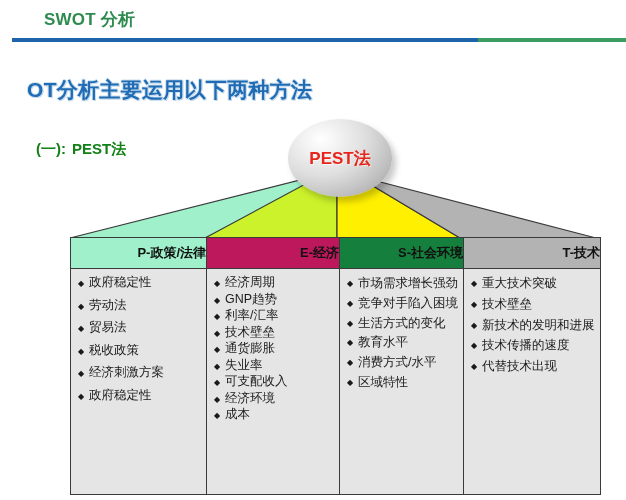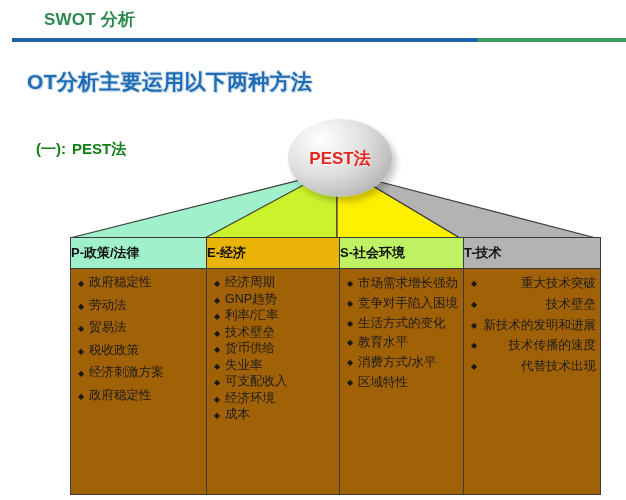--- a/index.html
+++ b/index.html
@@ -48,21 +48,21 @@
   #header-rule-green {
     flex: 1;
     height: 100%;
     background: #3a9e63;
   }
 
   
   #page-title {
     position: absolute;
     left: 27px;
-    top: 68px;
+    top: 76px;
     font-size: 21px;
     font-weight: bold;
     color: #1f6cb4;
     letter-spacing: 0.3px;
     white-space: nowrap;
     text-shadow:
        1px 0 0 #cfe0ef,
       -1px 0 0 #cfe0ef,
        0 1px 0 #cfe0ef,
        0 -1px 0 #cfe0ef,
@@ -130,32 +130,32 @@
   #pest-table td, #pest-table th {
     border: 1px solid #3a3a3a;
     padding: 0;
     vertical-align: top;
   }
   #pest-table thead th {
     height: 30px;
     font-size: 13px;
     font-weight: bold;
     color: #111111;
-    text-align: left;
+    text-align: right;
     vertical-align: middle;
     white-space: nowrap;
   }
   .hdr-p { background: #9ff0cb; }
   .hdr-e { background: #ccf22b; }
   .hdr-s { background: #fff000; }
   .hdr-t { background: #b3b3b3; }
 
   #pest-table tbody td {
     height: 214px;
-    background: #a16207;
+    background: #e5e5e5;
     padding: 7px 4px 4px 7px;
   }
   .cell-list {
     list-style: none;
     margin: 0;
     padding: 0;
     font-size: 12.5px;
     color: #1a1a1a;
     line-height: 1.0;
   }
@@ -170,21 +170,21 @@
     left: 0;
     top: 0;
     font-size: 8px;
     line-height: 15px;
     color: #1a1a1a;
   }
   
   #col-p .cell-list li { margin-bottom: 10px; }
   #col-e .cell-list li { margin-bottom: 4px; }
   #col-s .cell-list li { margin-bottom: 5px; }
-  #col-t .cell-list li { margin-bottom: 6px; text-align: right; }
+  #col-t .cell-list li { margin-bottom: 6px; }
   #col-s .cell-list, #col-t .cell-list { line-height: 1.18; }
 </style>
 </head>
 <body>
 
 <div id="slide-header">
   <div id="header-title" style="color: rgb(46, 139, 79);">SWOT 分析</div>
   <div id="header-rule">
     <div id="header-rule-blue" style="background: rgb(31, 99, 171);"></div>
     <div id="header-rule-green" style="background: rgb(58, 158, 99);"></div>
@@ -211,22 +211,22 @@
 </div>
 
 <div id="pest-sphere">
   <span id="pest-sphere-label" style="color: rgb(232, 37, 27);">PEST法</span>
 </div>
 
 <table id="pest-table">
   <thead>
     <tr>
       <th class="hdr-p" style="width: 135px; background: rgb(159, 240, 203);">P-政策/法律</th>
-      <th class="hdr-e" style="width: 132px; background: #eab308;">E-经济</th>
-      <th class="hdr-s" style="width: 123px; background: #bef264;">S-社会环境</th>
+      <th class="hdr-e" style="width: 132px; background: #be185d;">E-经济</th>
+      <th class="hdr-s" style="width: 123px; background: #15803d;">S-社会环境</th>
       <th class="hdr-t" style="width: 136px; background: rgb(179, 179, 179);">T-技术</th>
     </tr>
   </thead>
   <tbody>
     <tr>
       <td id="col-p">
         <ul class="cell-list">
             <li>政府稳定性</li>
             <li>劳动法</li>
             <li>贸易法</li>
@@ -234,21 +234,21 @@
             <li>经济刺激方案</li>
             <li>政府稳定性</li>
           </ul>
       </td>
       <td id="col-e">
         <ul class="cell-list">
             <li>经济周期</li>
             <li>GNP趋势</li>
             <li>利率/汇率</li>
             <li>技术壁垒</li>
-            <li>货币供给</li>
+            <li>通货膨胀</li>
             <li>失业率</li>
             <li>可支配收入</li>
             <li>经济环境</li>
             <li>成本</li>
           </ul>
       </td>
       <td id="col-s">
         <ul class="cell-list">
             <li>市场需求增长强劲</li>
             <li>竞争对手陷入困境</li>

